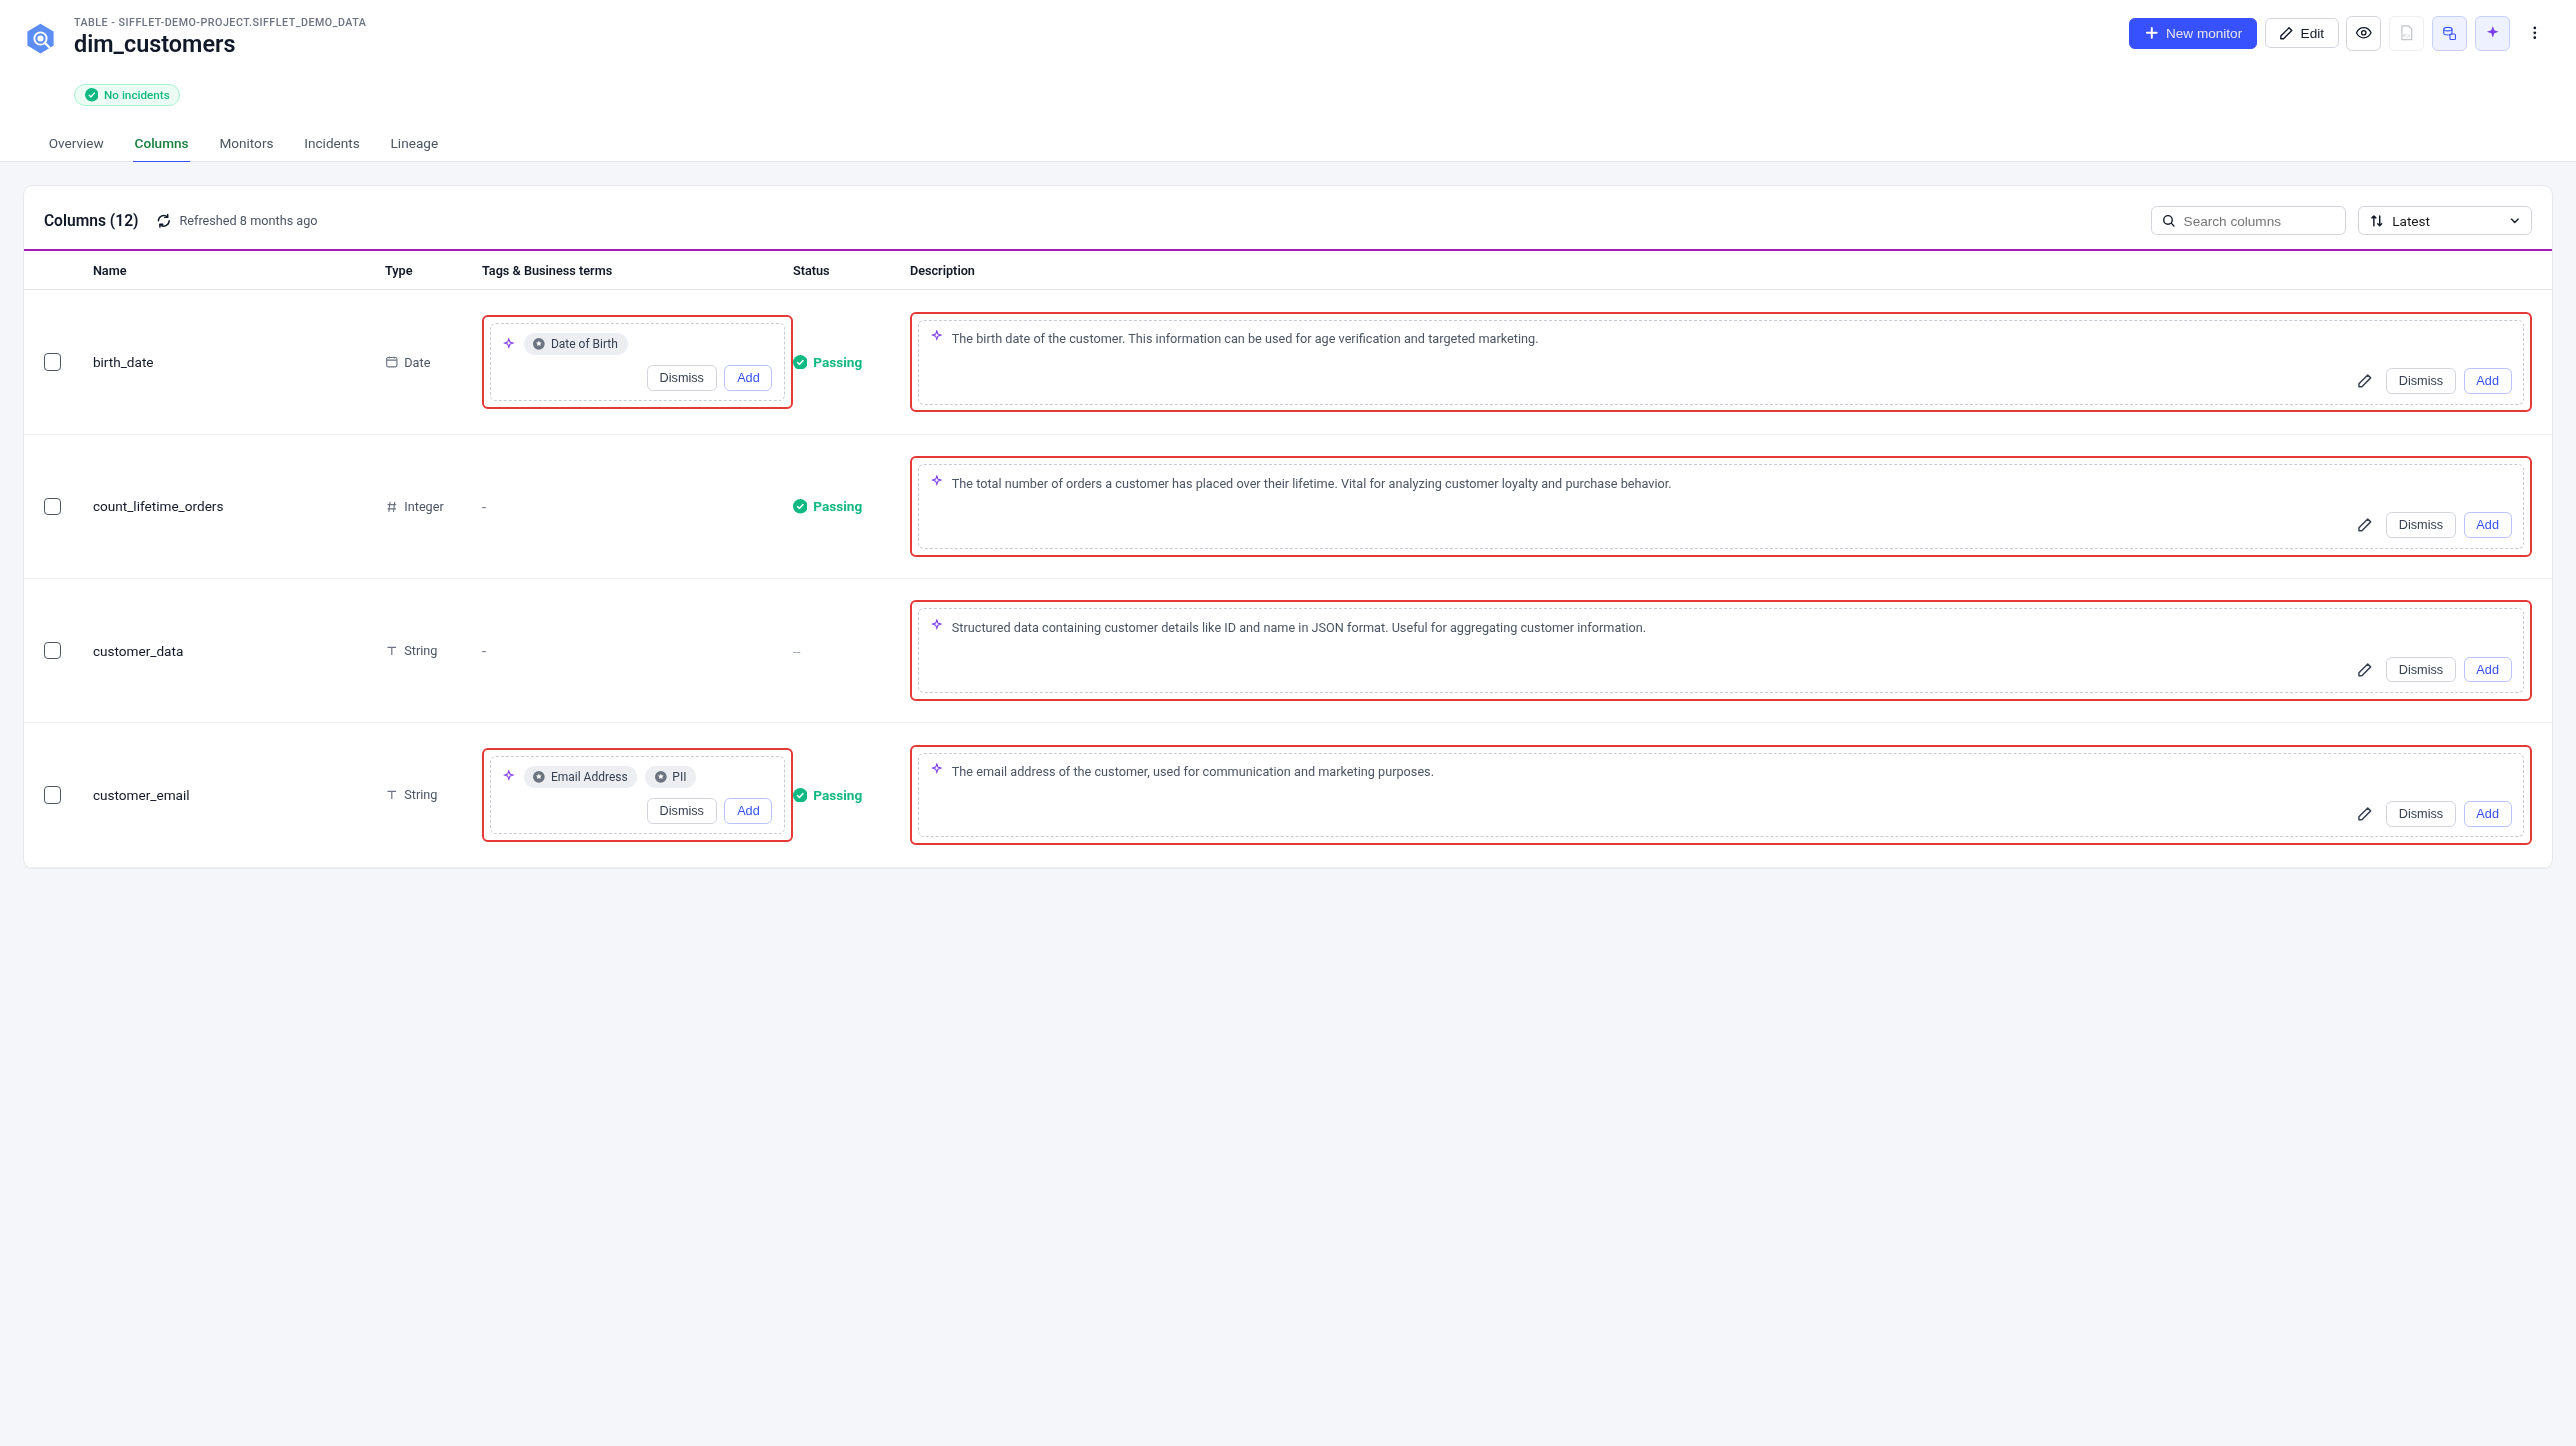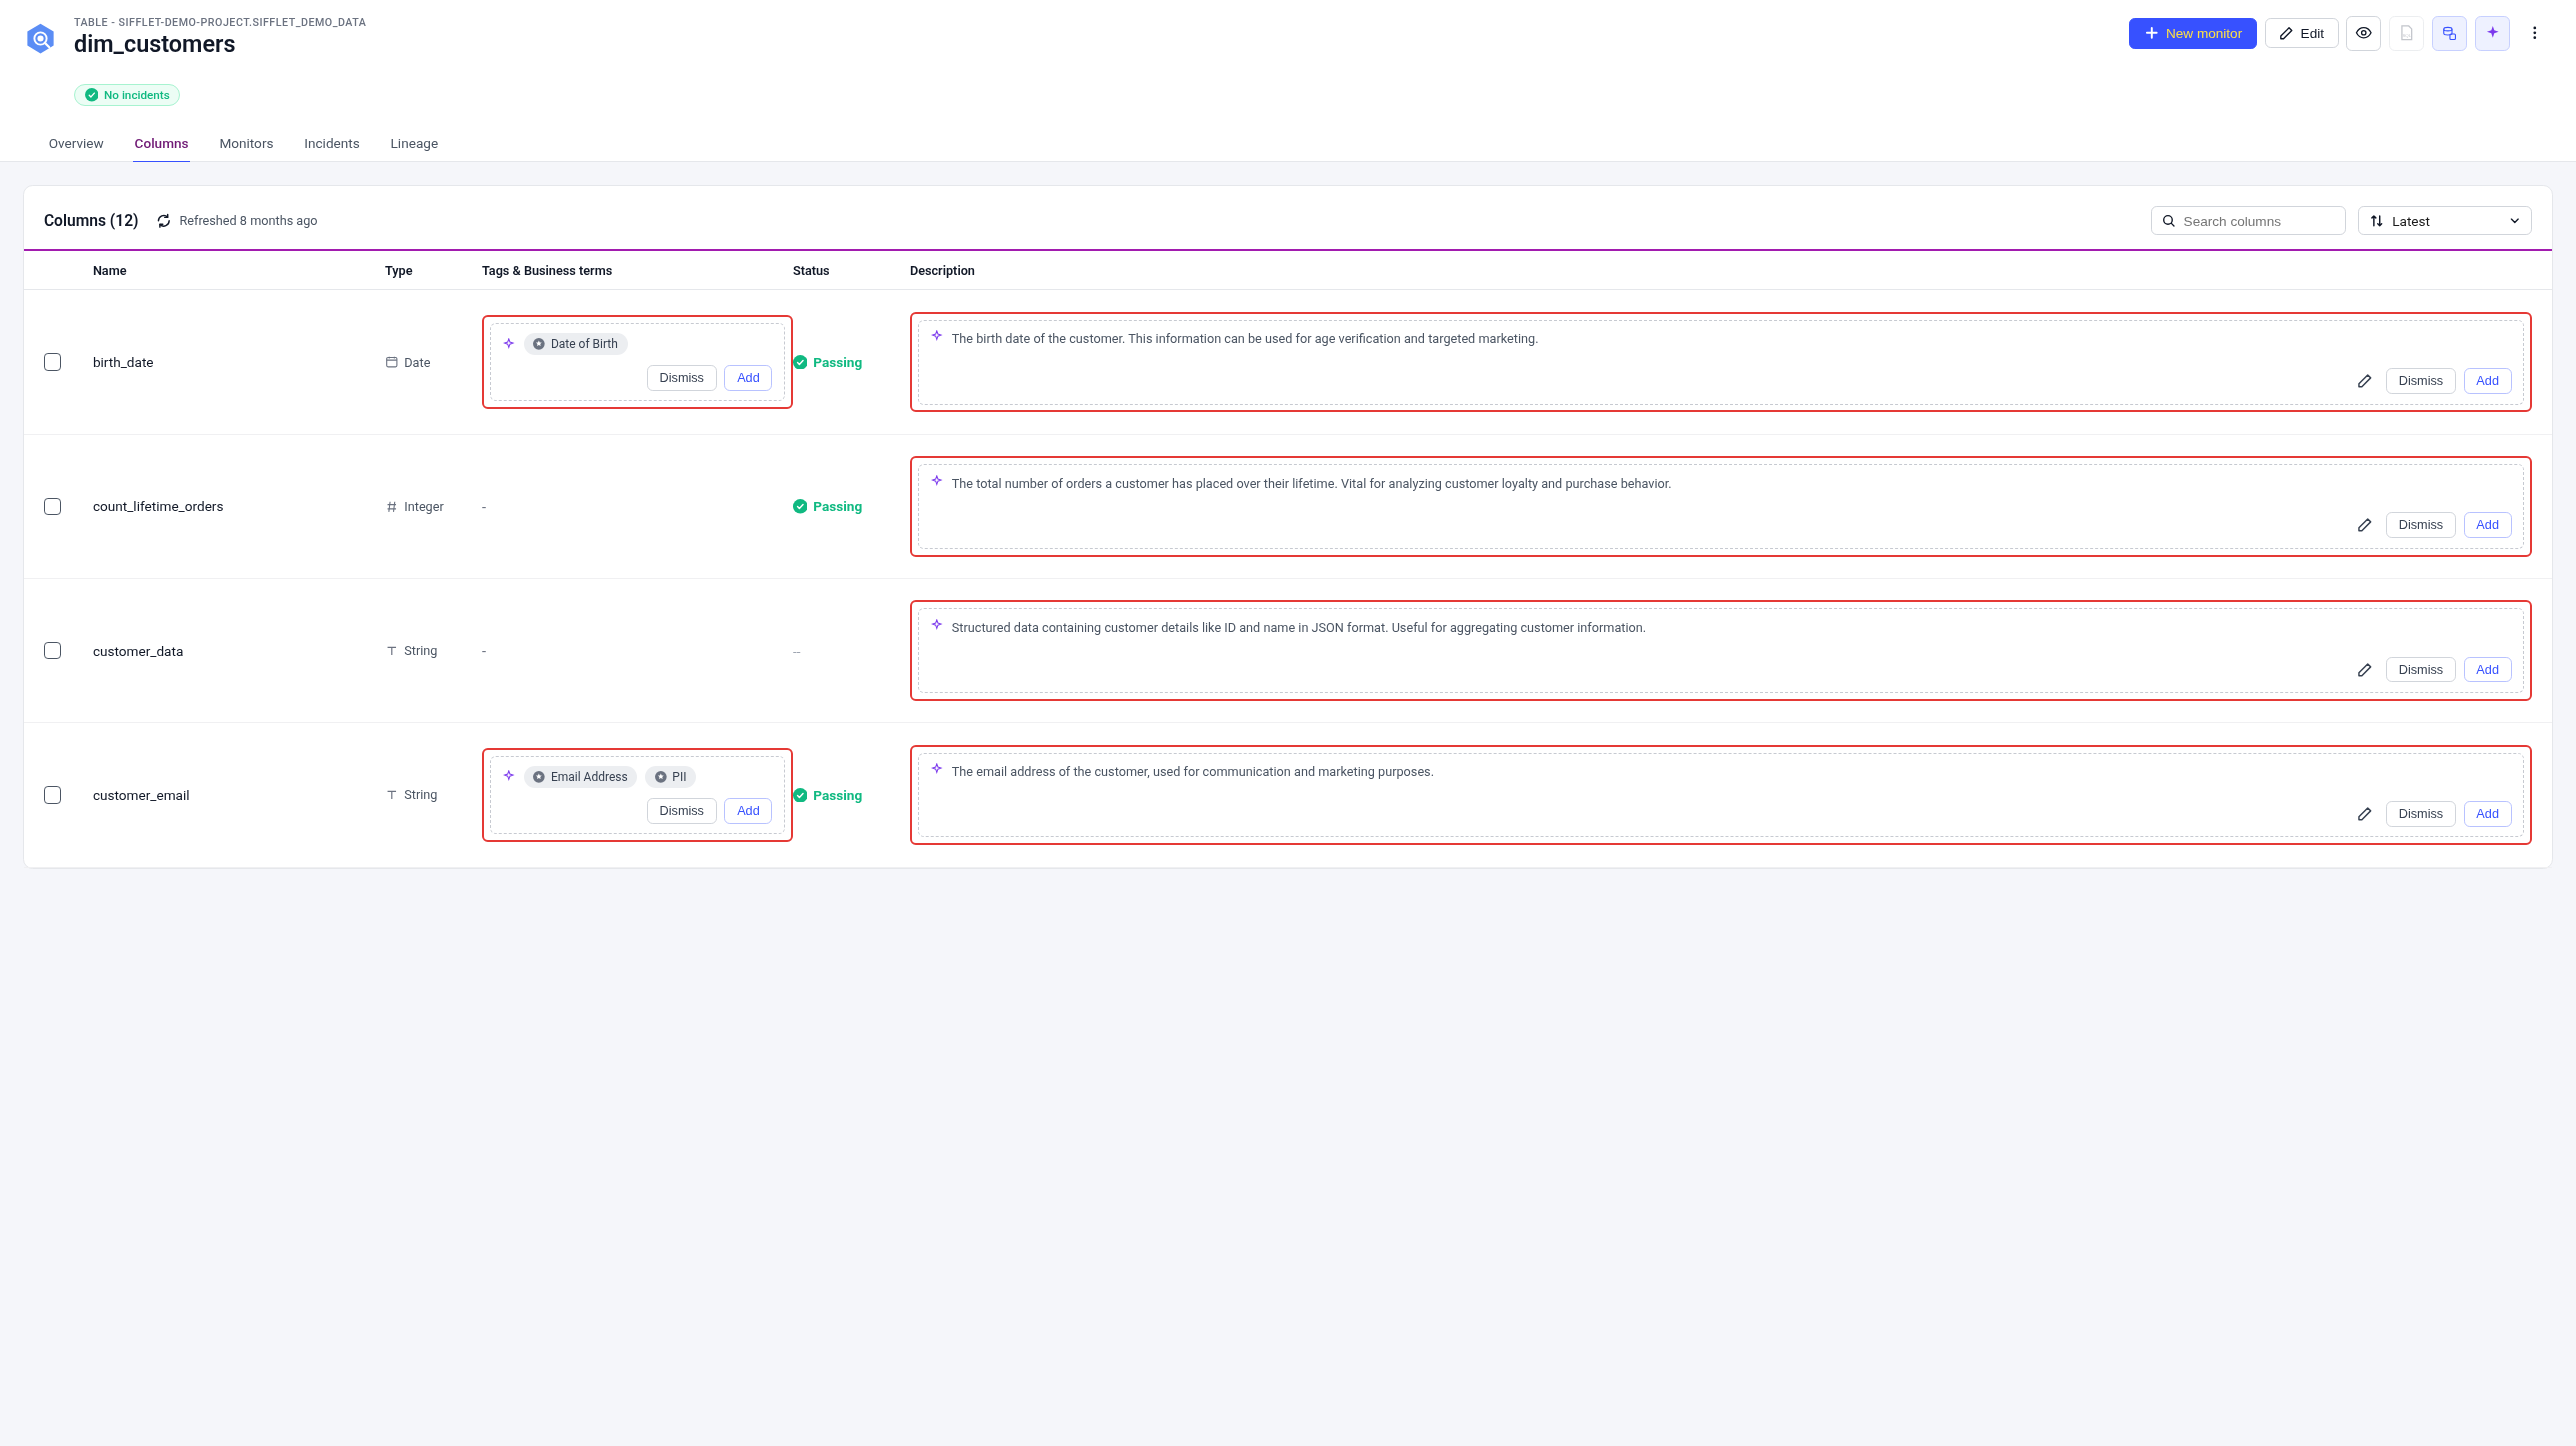--- a/index.html
+++ b/index.html
@@ -67,21 +67,21 @@
     background: #fff;
     padding: 6.8px 13.6px;
     font-size: 13.6px;
     font-weight: 500;
     cursor: pointer;
     color: #111827;
   }
   .btn-primary {
     background: #3751FF;
     border-color: #3751FF;
-    color: #fde047;
+    color: #e5e5e5;
     justify-content: flex-end;
   }
   .btn-icon {
     width: 35px;
     height: 35px;
     padding: 0;
     justify-content: center;
   }
   .btn-icon.sel {
     border-color: #c7d0ff;
@@ -95,21 +95,21 @@
   }
   .tab {
     padding: 9.7px 1.9px;
     font-size: 13.6px;
     color: #4b5563;
     cursor: pointer;
     border-bottom: 1.9px solid transparent;
     margin-bottom: -1px;
   }
   .tab.active {
-    color: #701a75;
+    color: #15803d;
     border-bottom: 1.9px solid #3751FF;
     font-weight: 500;
   }
   .panel {
     margin: 23.4px;
     background: #fff;
     border: 1px solid #e5e7eb;
     border-radius: 9.7px;
     padding: 19.5px 0 0 0;
   }

